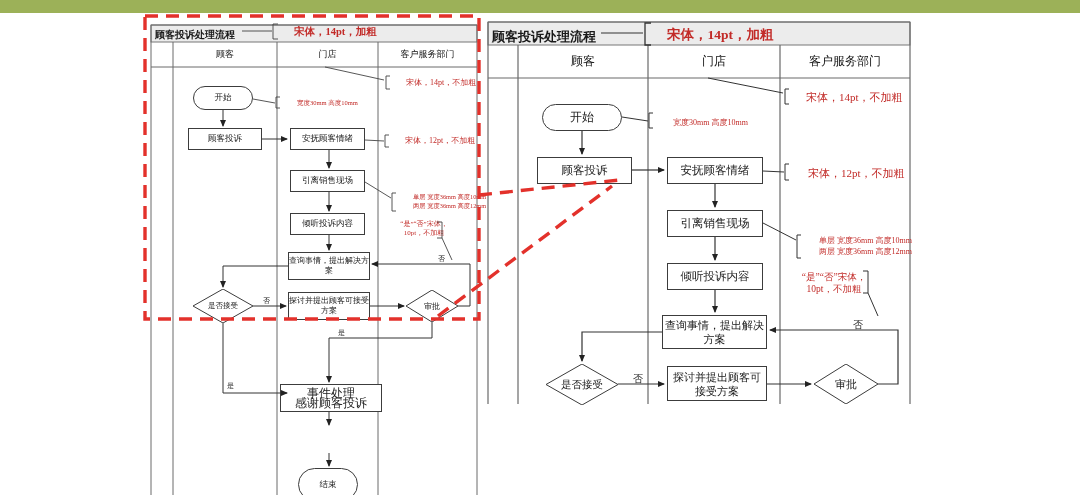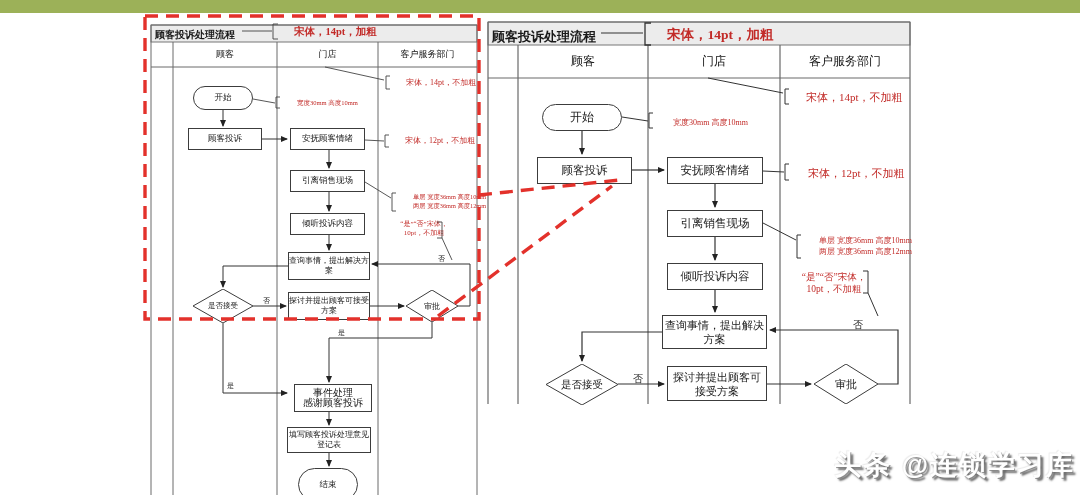--- a/index.html
+++ b/index.html
@@ -69,23 +69,22 @@
       </svg>
     <span>是否接受</span>
   </div>
   <div class="node" style="left:288px; top:292px; width:82px; height:28px; font-size:8px; line-height:10px;">探讨并提出顾客可接受方案</div>
   <div class="dm" style="left:406px; top:290px; width:52px; height:32px; font-size:8px;">
     <svg viewBox="0 0 100 60" preserveAspectRatio="none">
         <polygon points="50,0 100,30 50,60 0,30" fill="#fff" stroke="#3c3c3c" vector-effect="non-scaling-stroke"></polygon>
       </svg>
     <span>审批</span>
   </div>
-  <div class="node pre" style="left:294px; top:384px; width:78px; height:28px; font-size:10px; line-height:10px;">事件处理
+  <div class="node pre" style="left:280px; top:384px; width:102px; height:28px; font-size:12px; line-height:10px;">事件处理
 感谢顾客投诉</div>
-  <div class="node" style="left:287px; top:427px; width:84px; height:26px; font-size:8px; line-height:10px;">填写顾客投诉处理意见登记表</div>
   <div class="node oval" style="left:298px; top:468px; width:60px; height:33px; font-size:8.5px;">结束</div>
 
   <div class="t" style="left:263px; top:296px; font-size:7px;">否</div>
   <div class="t" style="left:438px; top:254px; font-size:7px;">否</div>
   <div class="t" style="left:338px; top:328px; font-size:7px;">是</div>
   <div class="t" style="left:227px; top:381px; font-size:7px;">是</div>
 
   <div class="t red bold" style="left:280px; top:25px; font-size:10.5px;">宋体，14pt，加粗</div>
   <div class="t red" style="left:392px; top:77px; font-size:8px;">宋体，14pt，不加粗</div>
   <div class="t red" style="left:283px; top:99px; font-size:6.5px;">宽度30mm 高度10mm</div>
@@ -206,14 +205,13 @@
       <line x1="868" y1="293" x2="878" y2="316"></line>
     </g>
 
     <g stroke="#E3312B" stroke-width="3.4" fill="none" stroke-dasharray="13 8">
       <rect x="145" y="16" width="334" height="303"></rect>
       <line x1="479" y1="195" x2="620" y2="180"></line>
       <line x1="438" y1="316" x2="612" y2="186"></line>
     </g>
   </svg>
 
-  <div class="watermark">头条 @连锁学习库</div>
 </div>
 
 </body></html>

